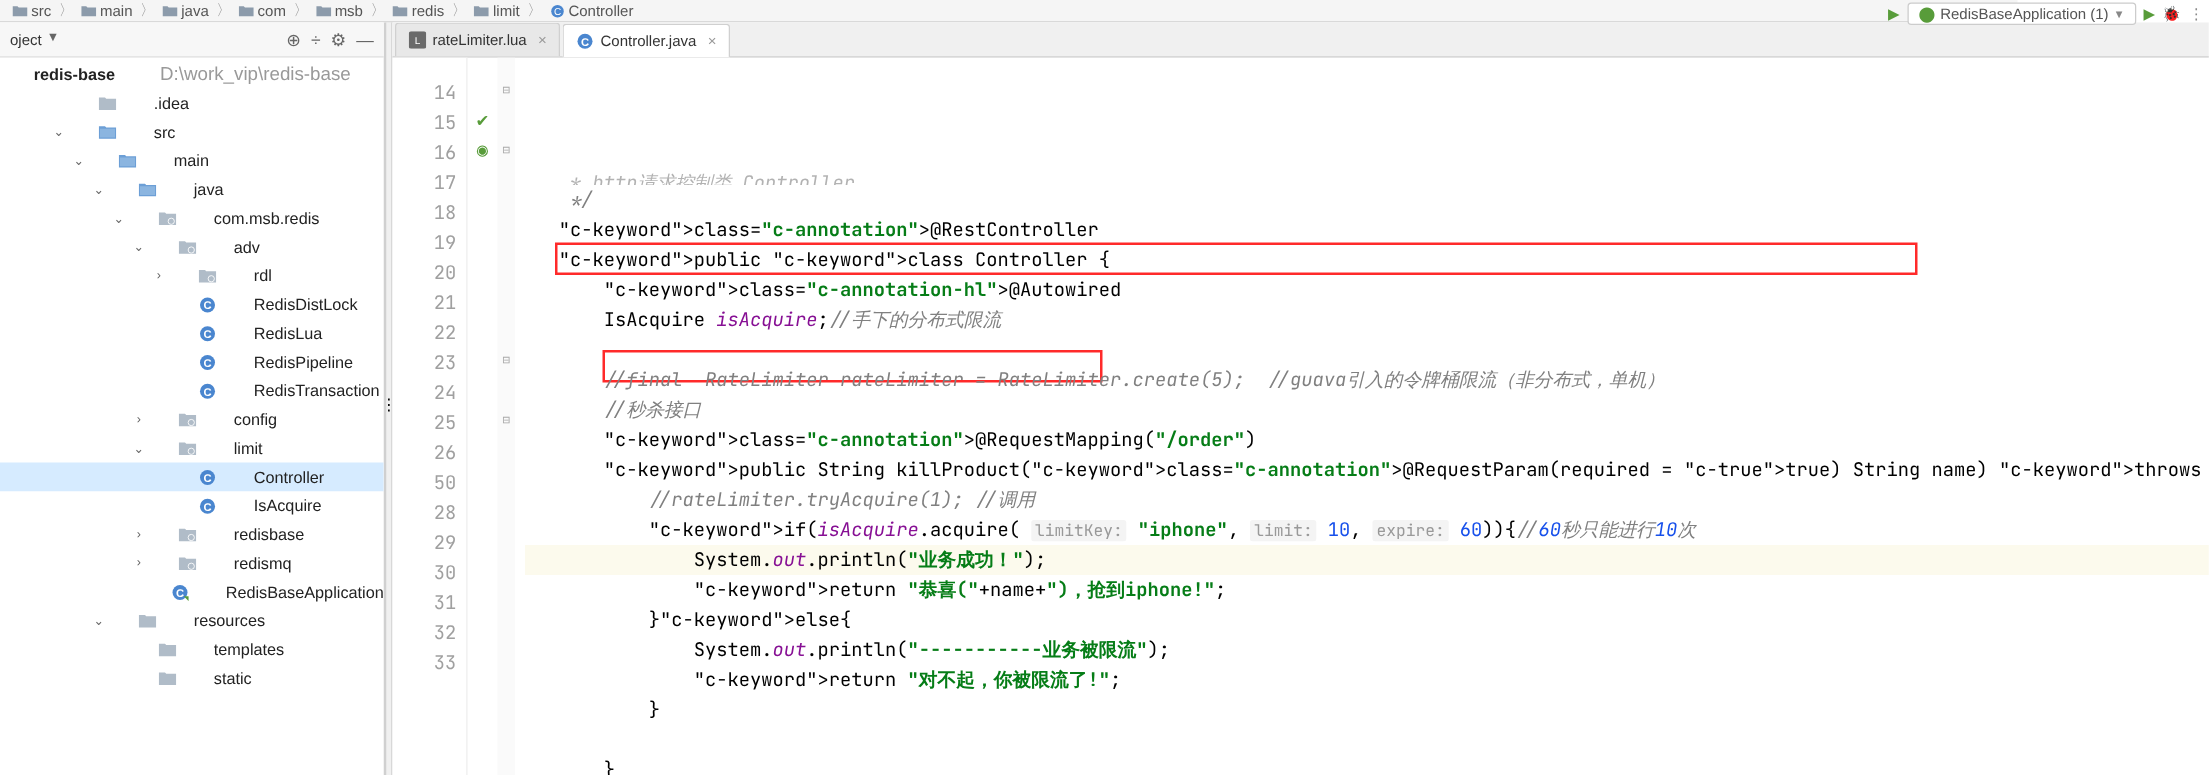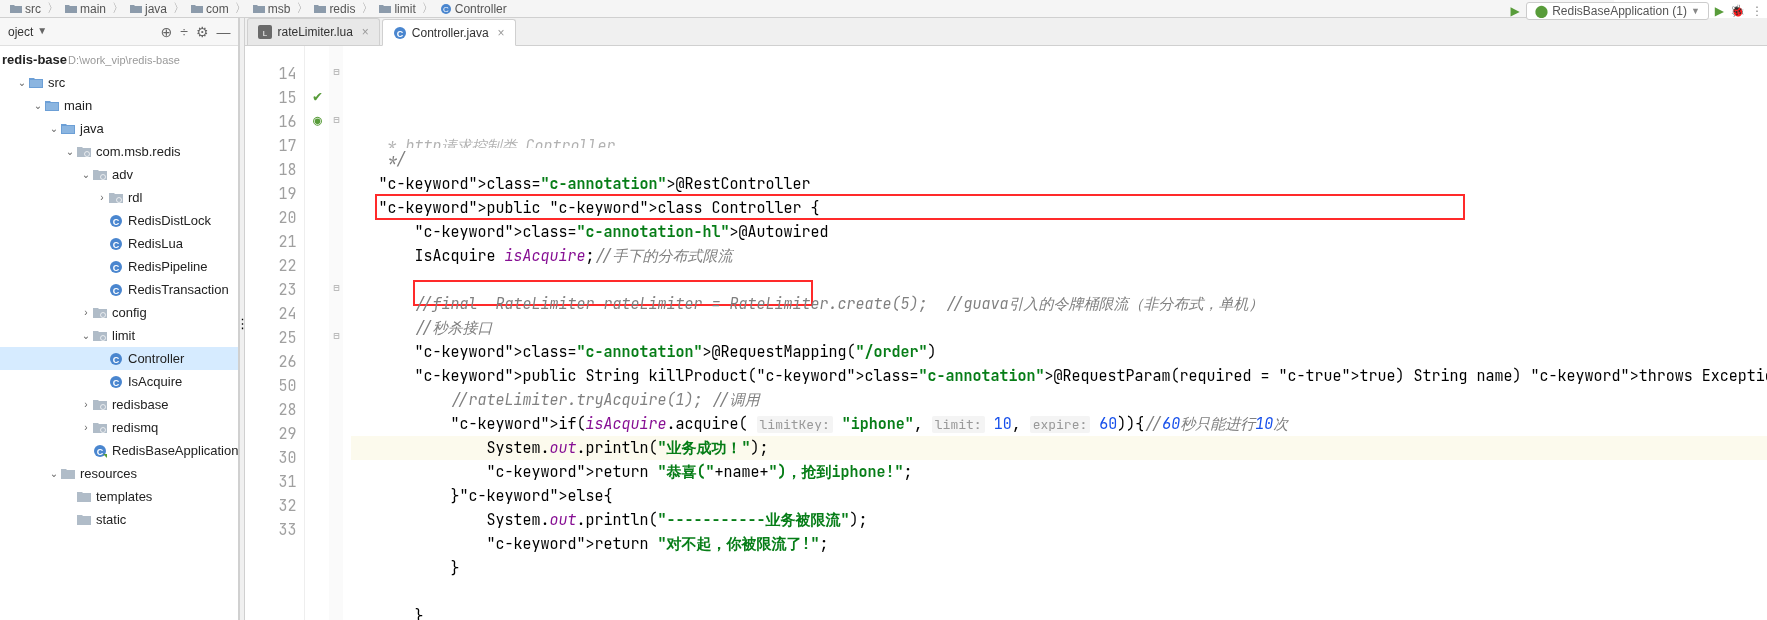--- a/index.html
+++ b/index.html
@@ -10,26 +10,26 @@
     .breadcrumb .sep { color: #999; margin: 0 2px; }
     .crumb-icon { width: 12px; height: 12px; display: inline-flex; align-items: center; justify-content: center; }
     .main { flex: 1; display: flex; }
     .sidebar { width: 308px; border-right: 1px solid #d0d0d0; background: #fff; display: flex; flex-direction: column; }
     .sidebar-header { height: 28px; display: flex; align-items: center; justify-content: space-between; padding: 0 8px; border-bottom: 1px solid #e0e0e0; background: #f7f7f7; }
     .sidebar-title { font-size: 12px; color: #333; display: flex; align-items: flex-start; gap: 4px; }
     .sidebar-title .dropdown { color: #666; font-size: 10px; }
     .sidebar-actions { display: flex; gap: 8px; color: #666; font-size: 14px; }
     .sidebar-actions span { cursor: pointer; }
     .tree { flex: 1; overflow: auto; padding: 2px 0; }
-    .tree-row { display: flex; align-items: center; height: 23px; cursor: pointer; font-size: 13px; color: #222; white-space: nowrap; }
+    .tree-row { display: flex; align-items: center; height: 23px; cursor: pointer; font-size: 13px; color: #222; white-space: nowrap; gap: 25px; }
     .tree-row.selected { background: #d6ebff; }
     .tree-indent { display:inline-block; }
     .tree-arrow { width: 12px; display:inline-flex; justify-content:center; color:#666; font-size: 10px; }
     .tree-icon { width: 16px; height: 16px; display:inline-flex; align-items:center; justify-content:center; margin-right: 4px; }
-    .tree-path { color: #999; font-size: 11px; margin-left: 1px; }
+    .tree-path { color: #999; font-size: 15px; margin-left: 11px; }
     .editor-area { flex: 1; display: flex; flex-direction: column; background: #fff; }
     .tabs { height: 28px; display: flex; align-items: flex-end; border-bottom: 1px solid #d0d0d0; background: #f0f0f0; }
     .tab { height: 27px; padding: 0 10px; display: flex; align-items:center; gap: 5px; background:#e8e8e8; border: 1px solid #d0d0d0; border-bottom: none; margin-left: 2px; font-size: 12px; color: #333; cursor: pointer; border-radius: 3px 3px 0 0; }
     .tab.active { background: #fff; border-bottom: 1px solid #fff; position: relative; top: 1px; }
     .tab-close { color: #999; font-size: 12px; margin-left: 4px; }
     .tab-icon { width: 14px; height: 14px; display:inline-flex; align-items:center; justify-content:center; }
     .code-container { flex: 1; display: flex; font-family: "JetBrains Mono", "Consolas", monospace; font-size: 15px; line-height: 24px; overflow: auto; position: relative; }
     .gutter { width: 60px; background: #fff; text-align: right; color: #a0a0a0; padding: 2px 8px 0 0; user-select: none; border-right: 1px solid #eee; }
     .gutter-line { height: 24px; position: relative; }
     .gutter-icons { position:absolute; left: 48px; width: 20px; top:0; }
@@ -159,20 +159,30 @@
         </div>
       </div>
       <div class="tree" id="tree">
           <div class="tree-row">
             <span class="tree-indent" style="width:2px"></span>
             <span style="font-weight:bold">redis-base</span>
             <span class="tree-path">D:\work_vip\redis-base</span>
           </div>
           <div class="tree-row">
             <span class="tree-indent" style="width: 16px;"></span>
+            <span class="tree-arrow"></span>
+            <span class="tree-icon">
+              <svg width="14" height="12" viewBox="0 0 14 12">
+                <path fill="#b0bcc8" d="M0 1h5l1 1h8v9H0z"></path>
+              </svg>
+            </span>
+            <span>.idea</span>
+          </div>
+          <div class="tree-row">
+            <span class="tree-indent" style="width: 16px;"></span>
             <span class="tree-arrow">⌄</span>
             <span class="tree-icon">
               <svg width="14" height="12" viewBox="0 0 14 12">
                 <path fill="#6c9fd6" d="M0 1h5l1 1h8v9H0z"></path>
                 <rect x="1" y="3" width="12" height="7" fill="#8bb5e0"></rect>
               </svg>
             </span>
             <span>src</span>
           </div>
           <div class="tree-row">

